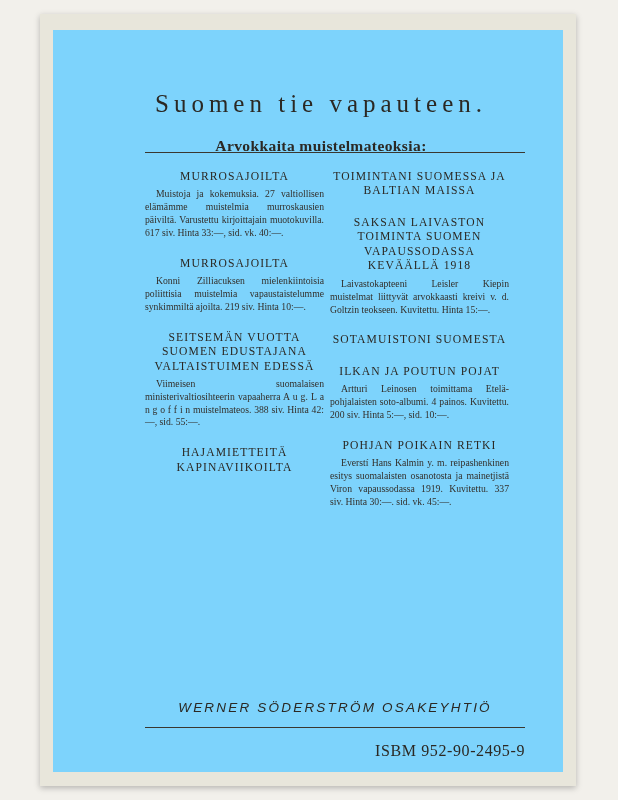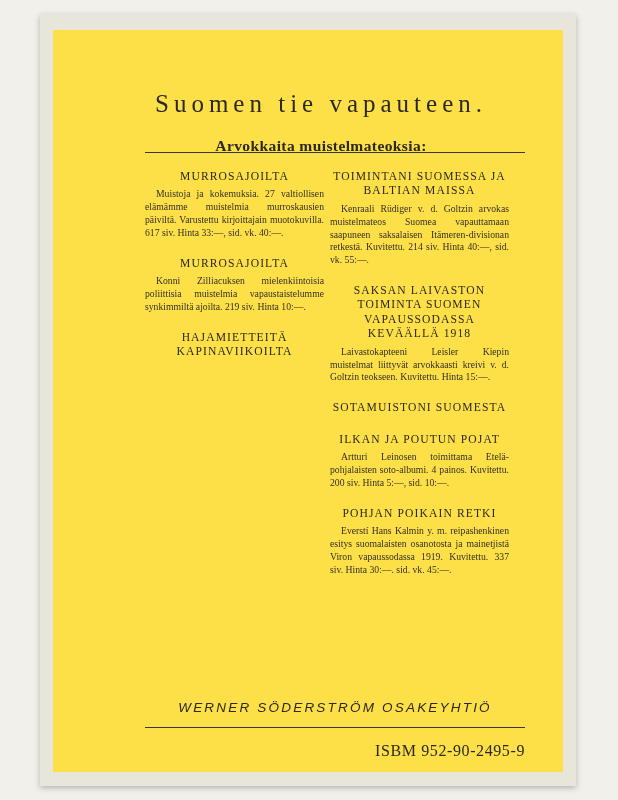--- a/index.html
+++ b/index.html
@@ -28,21 +28,21 @@
     height: 772px;
     background: #e8e6db;
     box-shadow: 0 2px 6px rgba(0,0,0,0.25);
   }
   #cover-inner {
     position: absolute;
     left: 13px;
     top: 16px;
     width: 510px;
     height: 742px;
-    background: #fde047;
+    background: #7dd3fc;
   }
   
   .rule {
     position: absolute;
     left: 92px;
     width: 380px;
     border-top: 1px solid #3a3730;
   }
   #rule-top { top: 122px; }
   #rule-bottom { top: 697px; }
@@ -137,28 +137,31 @@
         <div class="col">
           <div class="entry">
             <div class="entry-title">MURROSAJOILTA</div>
             <div class="entry-body">Muistoja ja kokemuksia. 27 valtiollisen elämämme muistelmia murroskausien päiviltä. Varustettu kirjoittajain muotokuvilla. 617 siv. Hinta 33:—, sid. vk. 40:—.</div>
           </div>
           <div class="entry">
             <div class="entry-title">MURROSAJOILTA</div>
             <div class="entry-body">Konni Zilliacuksen mielenkiintoisia poliittisia muistelmia vapaustaistelumme synkimmiltä ajoilta. 219 siv. Hinta 10:—.</div>
           </div>
           <div class="entry">
+            <div class="entry-title">SEITSEMÄN VUOTTA SUOMEN EDUSTAJANA VALTAISTUIMEN EDESSÄ</div>
+            <div class="entry-body">Viimeisen suomalaisen ministerivaltiosihteerin vapaaherra A u g. L a n g o f f i n muistelmateos. 388 siv. Hinta 42:—, sid. 55:—.</div>
+          </div>
+          <div class="entry">
             <div class="entry-title">HAJAMIETTEITÄ KAPINAVIIKOILTA</div>
           </div>
         </div>
 
         <div class="col">
           <div class="entry">
             <div class="entry-title">TOIMINTANI SUOMESSA JA BALTIAN MAISSA</div>
-            <div class="entry-body">Kenraali Rüdiger v. d. Goltzin arvokas muistelmateos Suomea vapauttamaan saapuneen saksalaisen Itämeren-divisionan retkestä. Kuvitettu. 214 siv. Hinta 40:—, sid. vk. 55:—.</div>
           </div>
           <div class="entry">
             <div class="entry-title">SAKSAN LAIVASTON TOIMINTA SUOMEN VAPAUSSODASSA KEVÄÄLLÄ 1918</div>
             <div class="entry-body">Laivastokapteeni Leisler Kiepin muistelmat liittyvät arvokkaasti kreivi v. d. Goltzin teokseen. Kuvitettu. Hinta 15:—.</div>
           </div>
           <div class="entry">
             <div class="entry-title">SOTAMUISTONI SUOMESTA</div>
           </div>
           <div class="entry">
             <div class="entry-title">ILKAN JA POUTUN POJAT</div>

